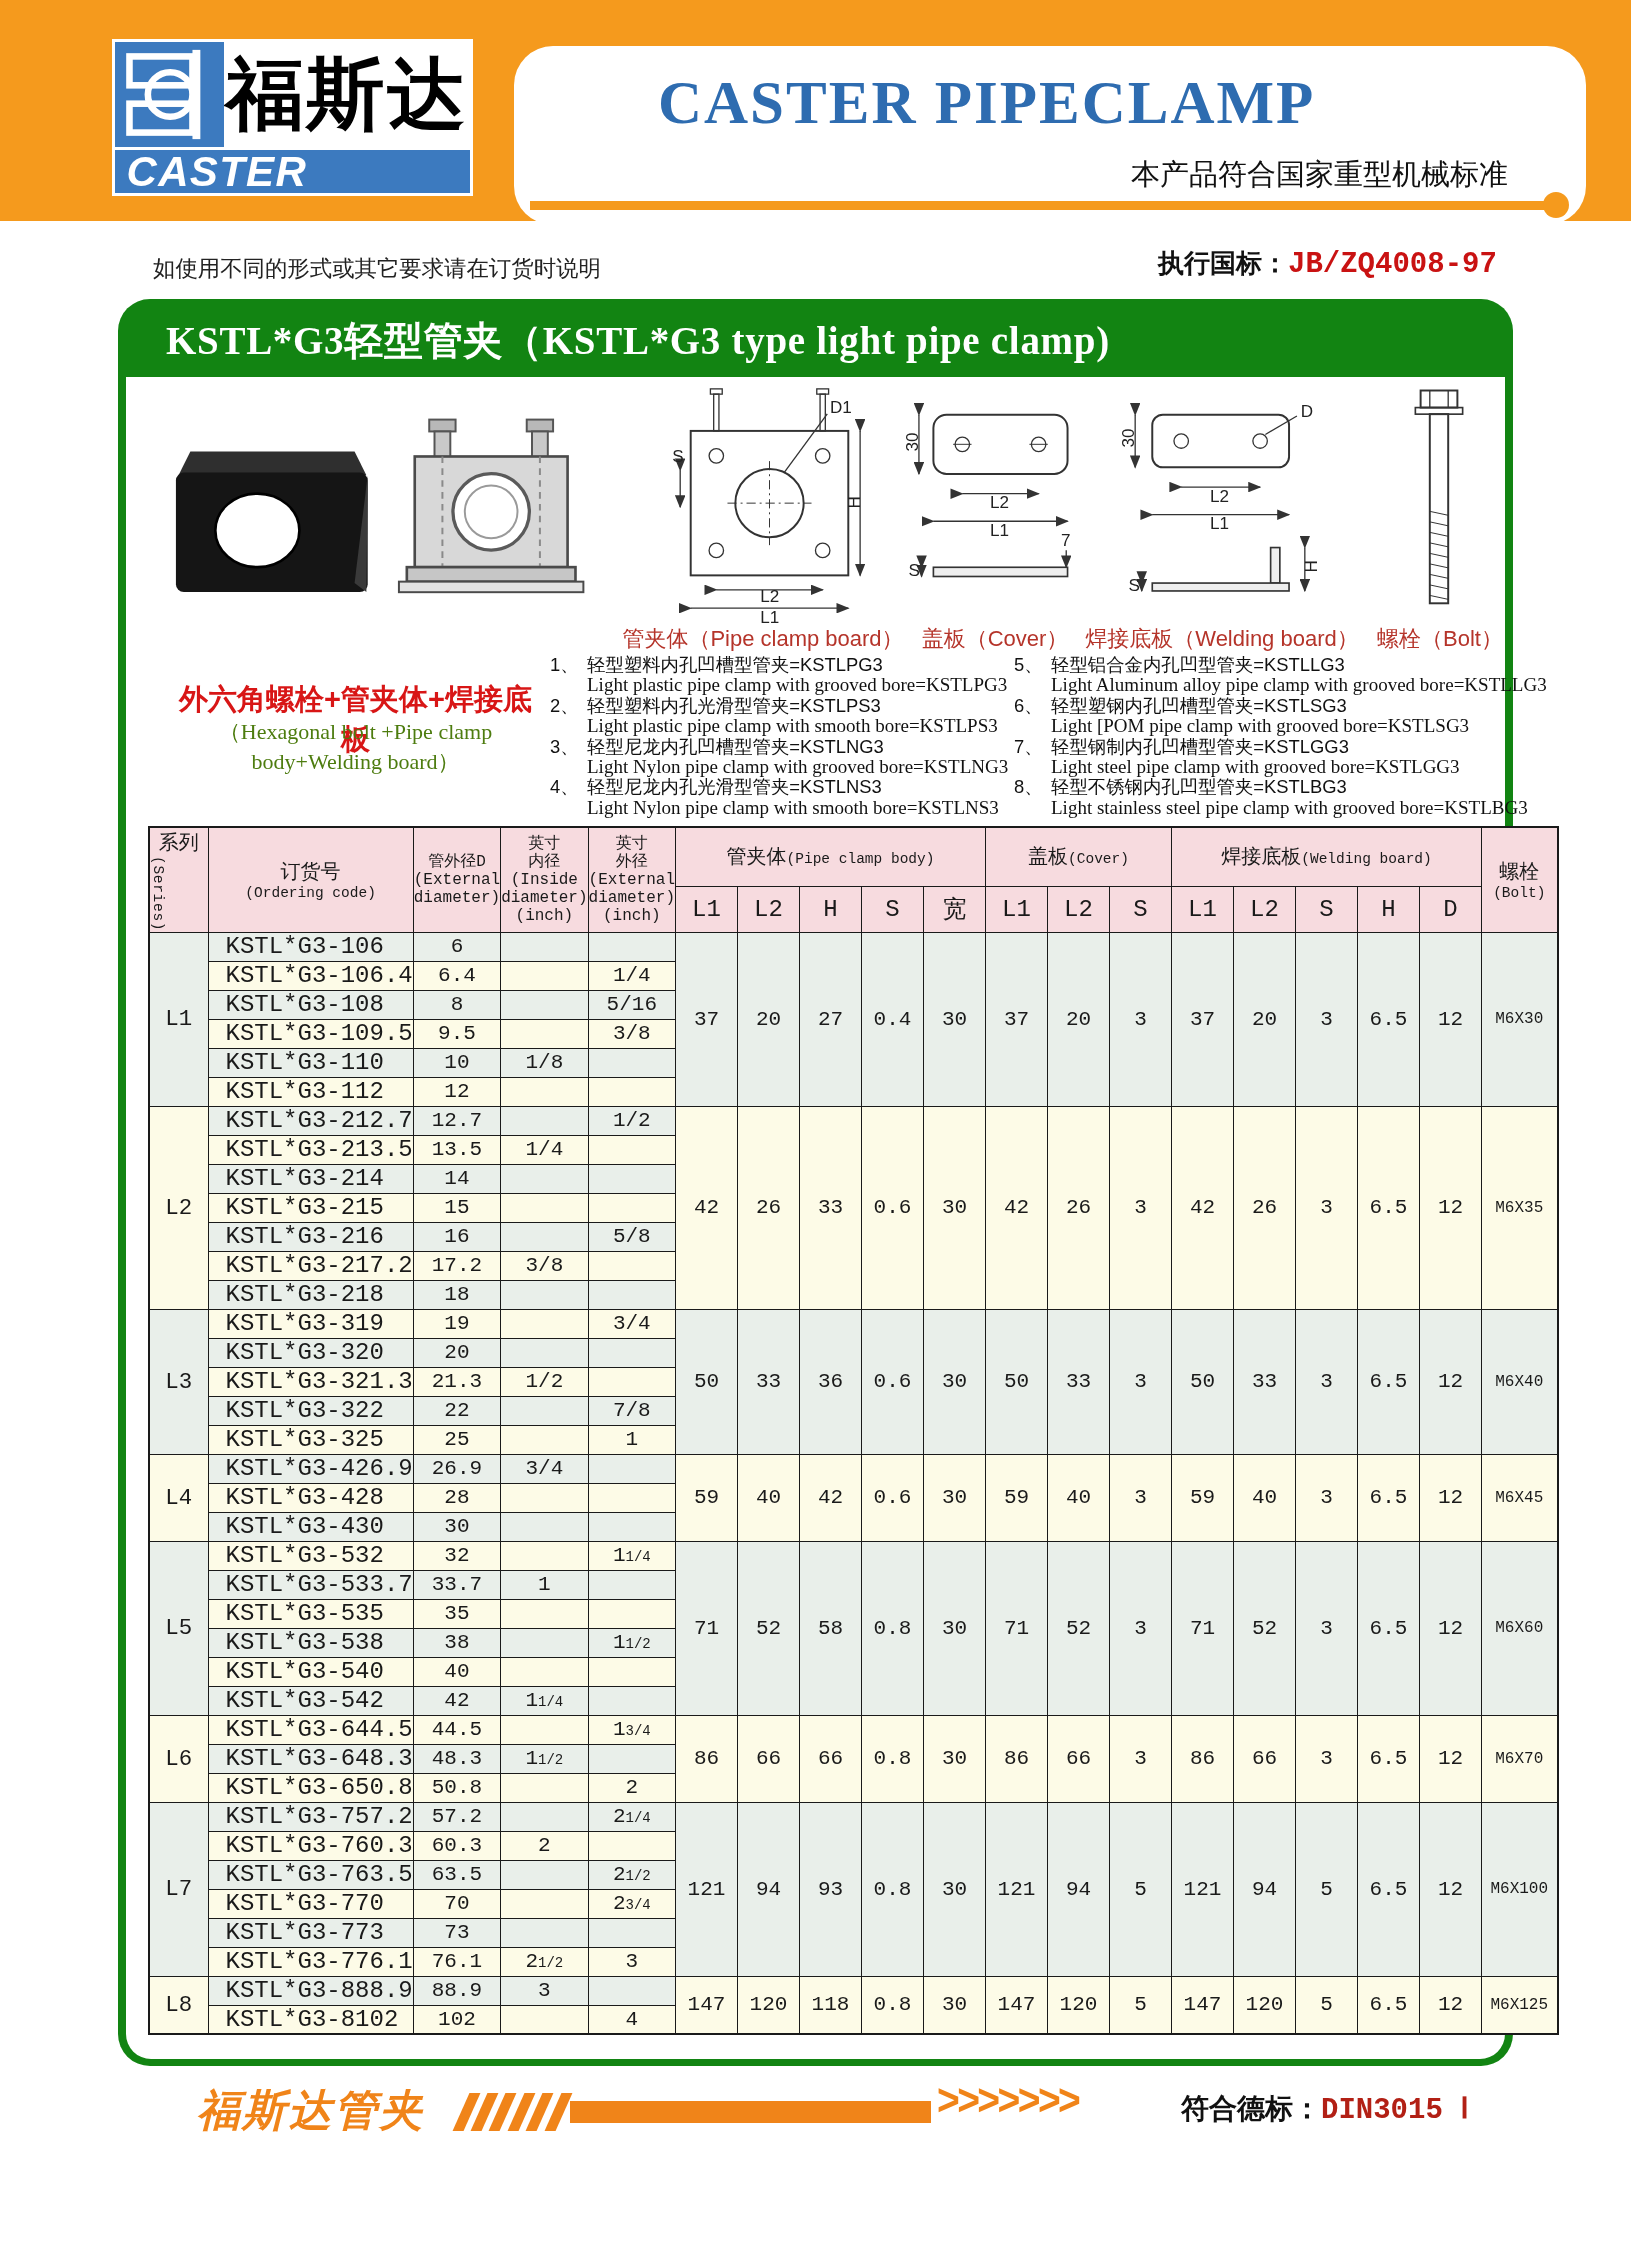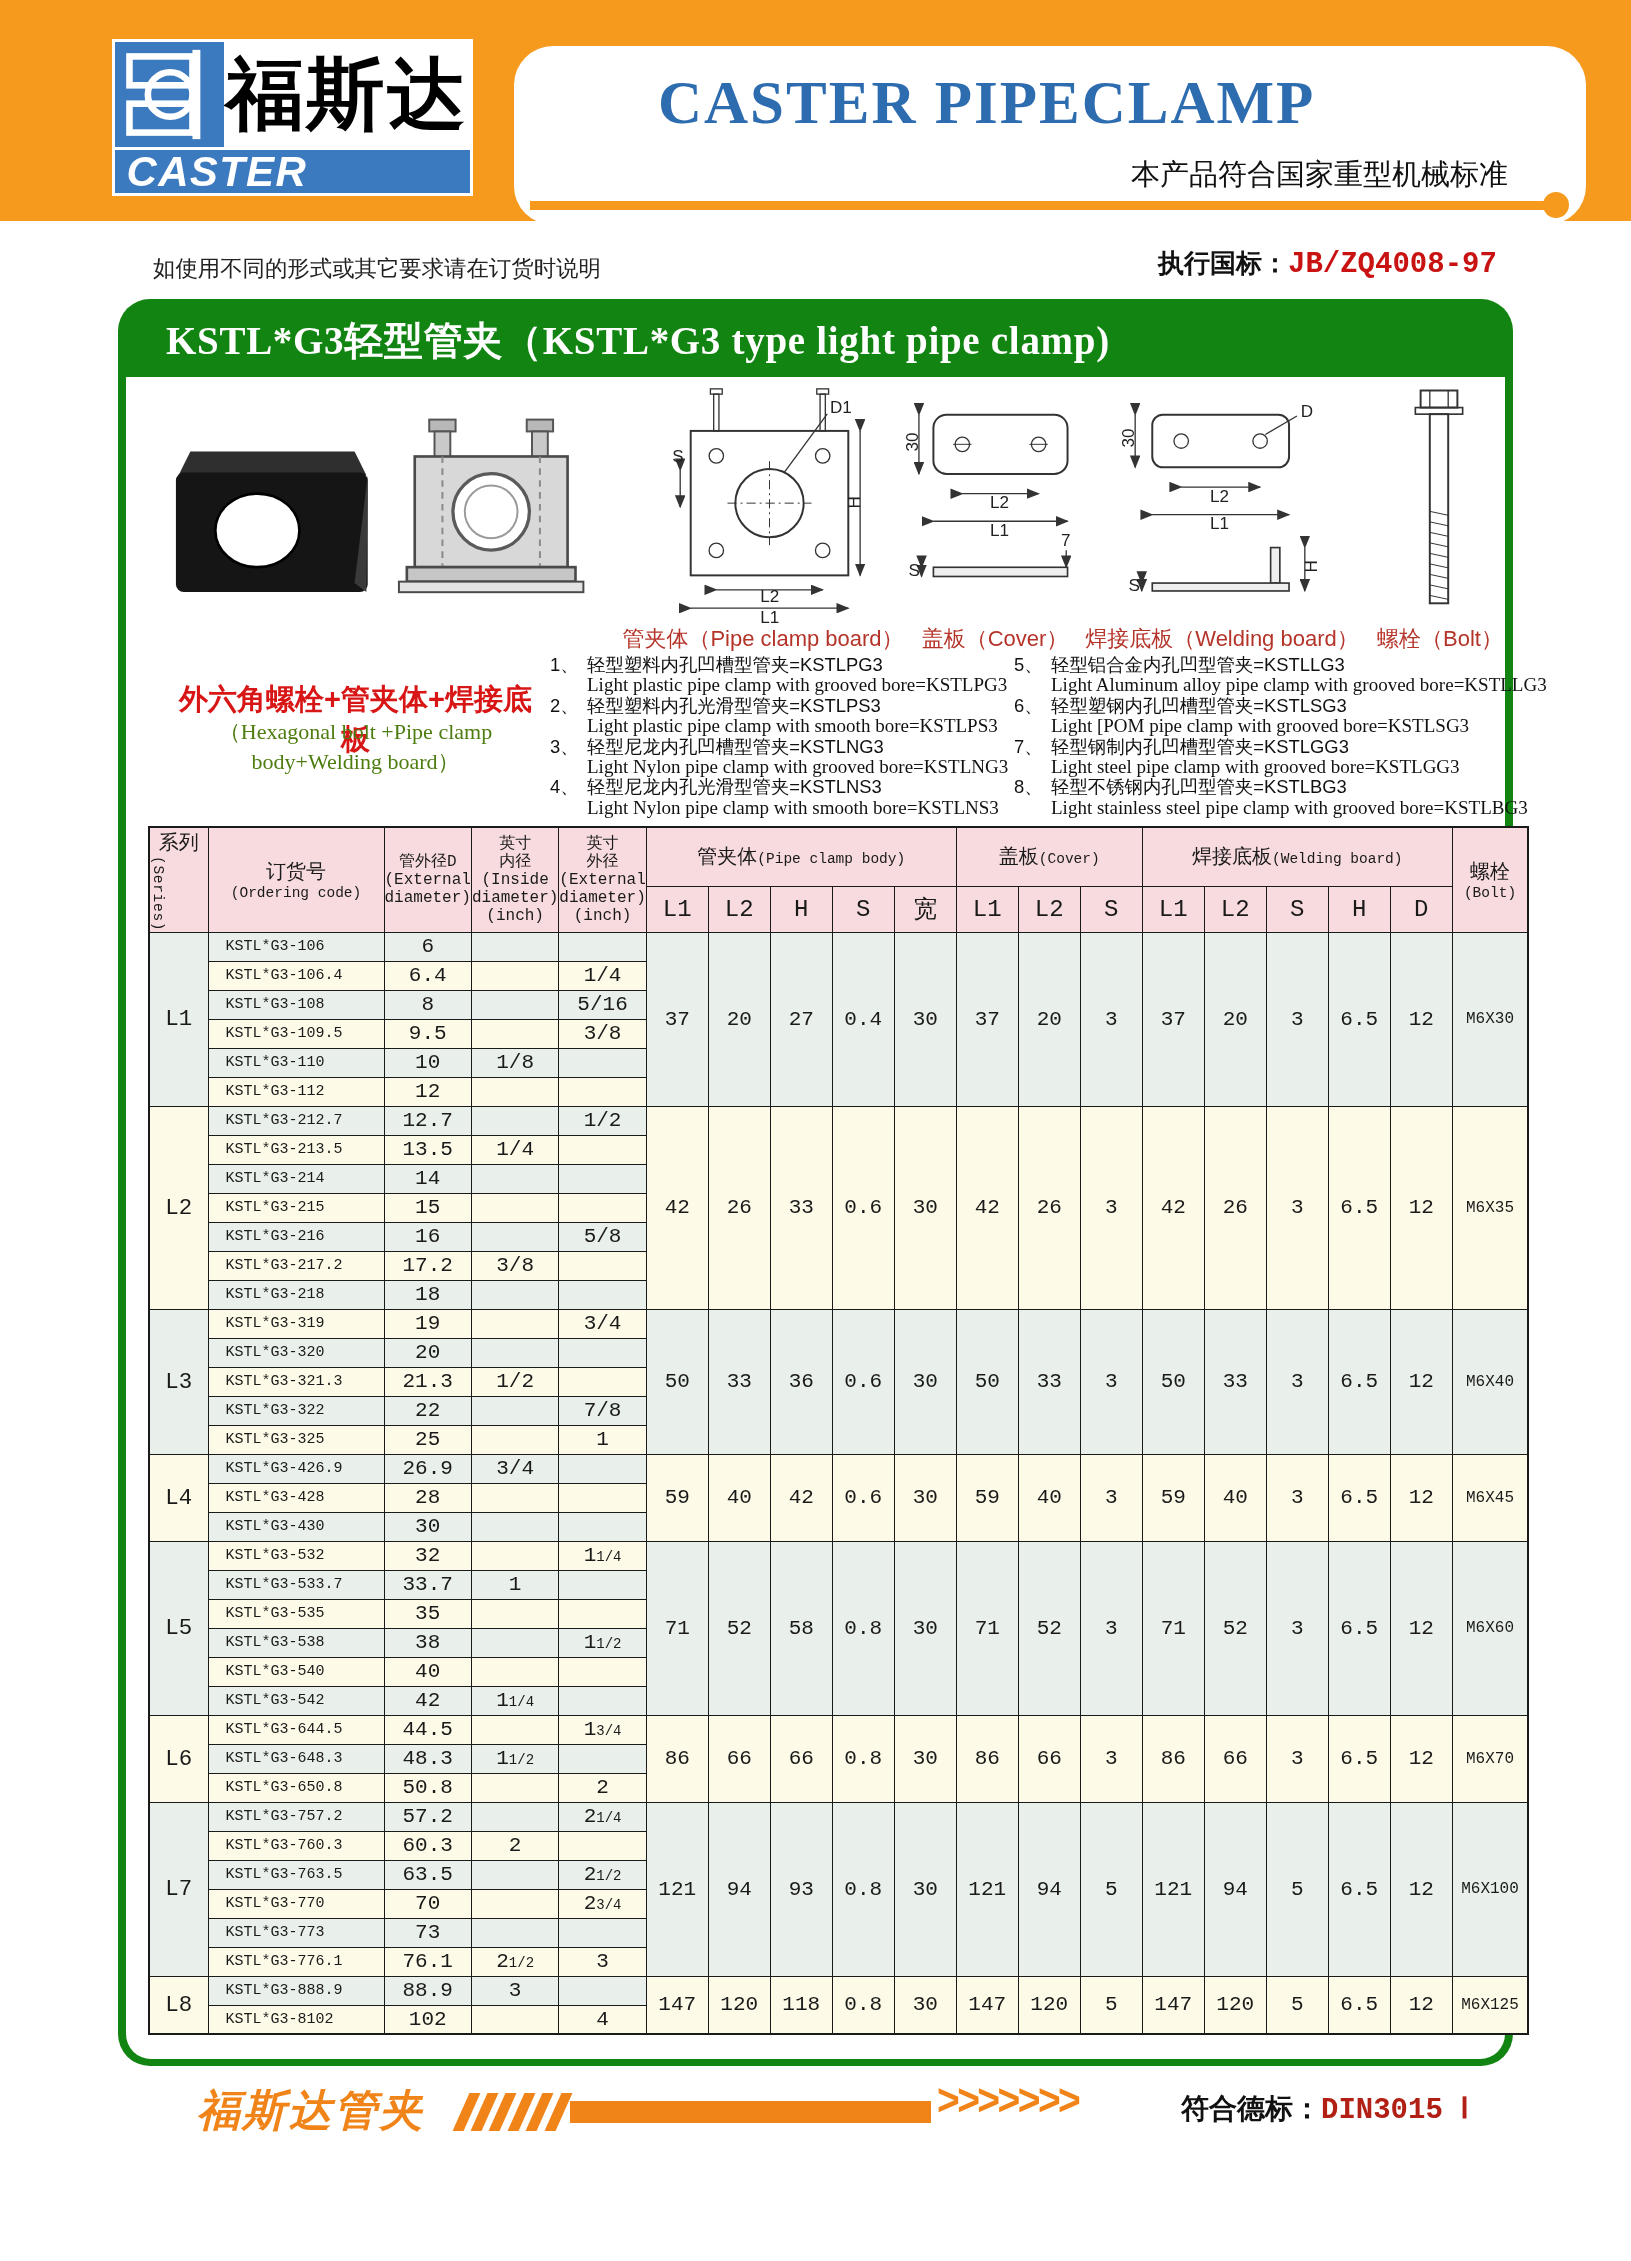--- a/index.html
+++ b/index.html
@@ -57,21 +57,21 @@
               overflow:hidden;}
   #spec-table th{background:#f7dbdf;font-weight:normal;}
   .th-cn{font-size:20px;}
   .th-en{font-size:14.5px;font-family:"Liberation Mono",monospace;}
   .th-sm{font-size:16px;line-height:18px;white-space:pre-line;font-family:"Liberation Mono",monospace;}
   .th-sub{font-family:"Liberation Mono",monospace;font-size:24px;}
   .vert{writing-mode:vertical-lr;font-size:14.5px;font-family:"Liberation Mono",monospace;letter-spacing:0.7px;}
   .bg-green{background:#e9efea;}
   .bg-cream{background:#fdfbe7;}
   .c-code{text-align:left !important;padding-left:17px !important;font-family:"Liberation Mono",monospace;
-          font-size:15px;white-space:nowrap;}
+          font-size:24px;white-space:nowrap;}
   .c-num{font-family:"Liberation Mono",monospace;font-size:21px;}
   .c-series{font-family:"Liberation Mono",monospace;font-size:22.4px;}
   .c-bolt{font-family:"Liberation Mono",monospace;font-size:16px;}
   .frac-sm{font-size:14px;}
 
   
   .foot-brand{left:197px;top:2082px;font-size:43px;font-weight:bold;font-style:italic;letter-spacing:2.6px;}
   .slash{position:absolute;top:2093px;width:11.2px;height:38px;transform:skewX(-24deg);}
   .foot-bar{left:570px;top:2101px;width:361px;height:22.4px;}
   .chev{left:937px;top:2078px;font-size:39px;font-weight:bold;letter-spacing:-2.6px;transform:scaleY(1.15);}

